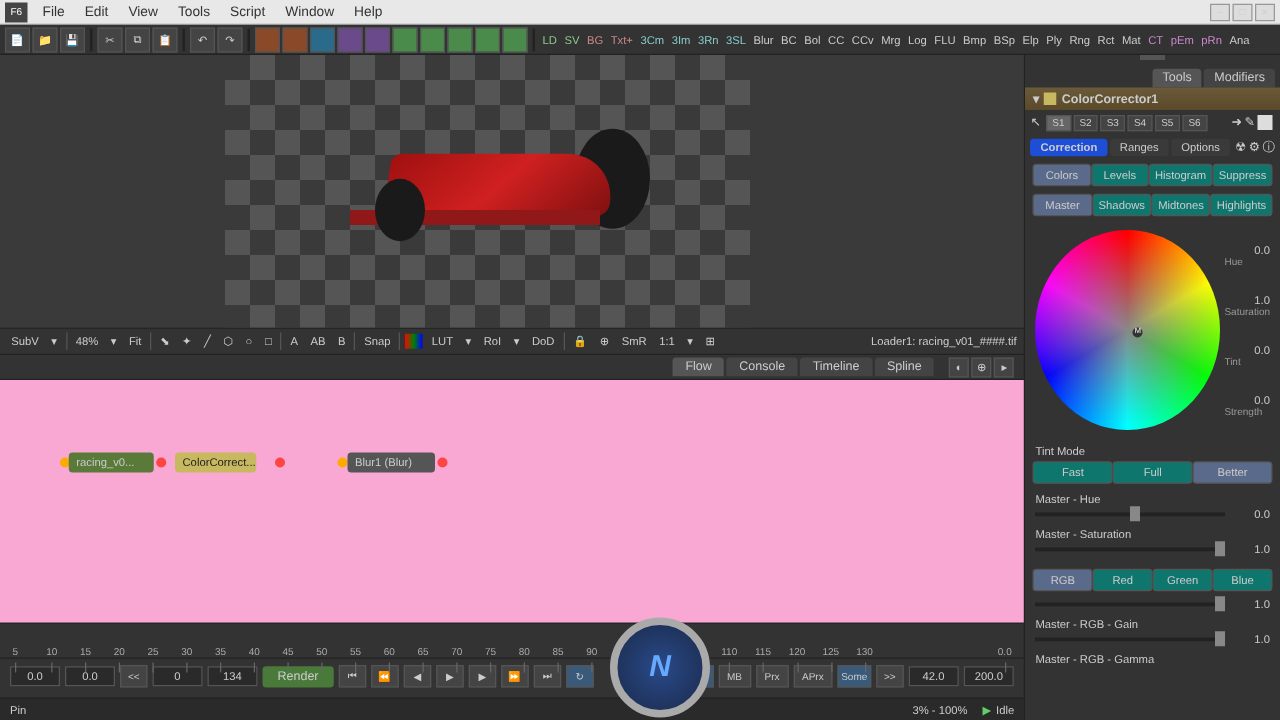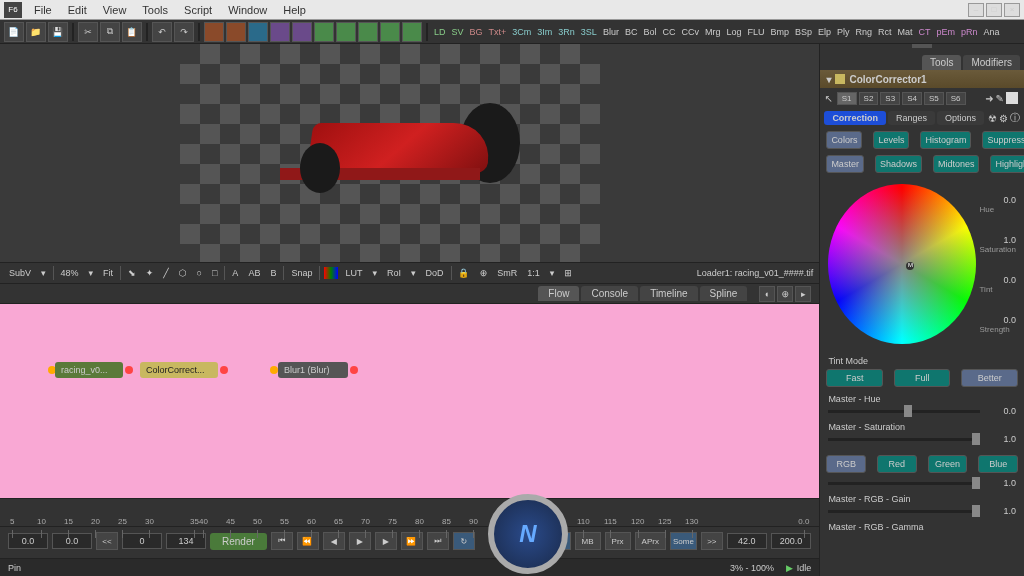--- a/index.html
+++ b/index.html
@@ -25,42 +25,42 @@
 .viewer-toolbar { background: #333; height: 22px; display: flex; align-items: center; padding: 0 6px; gap: 4px; border-top: 1px solid #222; border-bottom: 1px solid #222; }
 .vtb-item { font-size: 9px; padding: 0 3px; }
 .vtb-sep { width: 1px; height: 14px; background: #555; }
 .vtb-right { margin-left: auto; font-size: 9px; }
 .flow-tabs { background: #333; height: 20px; display: flex; align-items: center; justify-content: flex-end; padding: 0 8px; gap: 2px; border-bottom: 1px solid #222; }
 .flow-tab { padding: 2px 10px; font-size: 10px; background: #444; border-radius: 3px 3px 0 0; }
 .flow-tab.active { background: #555; }
 .flow-area { flex: 1; background: #f9a8d4; position: relative; }
 .node { position: absolute; display: flex; align-items: center; height: 16px; border-radius: 3px; padding: 0 6px; font-size: 9px; }
 .node-loader { left: 55px; top: 58px; background: #5a7a3a; width: 68px; }
-.node-cc { left: 140px; top: 58px; background: #c8b860; color: #222; width: 78px; }
+.node-cc { left: 140px; top: 58px; background: #c8b860; color: #222; width: 65px; }
 .node-blur { left: 278px; top: 58px; background: #555; width: 70px; }
 .node-dot { width: 8px; height: 8px; border-radius: 50%; position: absolute; }
 .timeline-area { height: 60px; background: #333; border-top: 1px solid #222; }
 .timeline-ruler { height: 28px; display: flex; align-items: flex-end; padding: 0 8px; position: relative; border-bottom: 1px solid #222; }
 .tick { position: absolute; bottom: 0; font-size: 8px; color: #aaa; }
 .tick::after { content: ''; position: absolute; bottom: -12px; left: 50%; width: 1px; height: 8px; background: #666; }
 .timeline-controls { height: 28px; display: flex; align-items: center; padding: 0 8px; gap: 4px; }
 .tc-field { background: #2a2a2a; border: 1px solid #555; padding: 2px 8px; font-size: 9px; color: #ccc; min-width: 40px; text-align: center; }
 .tc-btn { width: 22px; height: 18px; background: #444; border: 1px solid #555; display: flex; align-items: center; justify-content: center; font-size: 8px; }
 .tc-render { background: #4a7a3a; padding: 3px 12px; border-radius: 3px; font-size: 10px; }
 .statusbar { height: 18px; background: #2a2a2a; display: flex; align-items: center; padding: 0 8px; font-size: 9px; border-top: 1px solid #222; }
 .right-panel { width: 232px; background: #333; border-left: 1px solid #222; display: flex; flex-direction: column; overflow: hidden; }
 .rp-tabs { height: 20px; display: flex; justify-content: flex-end; padding: 0 4px; gap: 2px; align-items: flex-end; }
 .rp-tab { padding: 2px 8px; font-size: 10px; background: #444; border-radius: 3px 3px 0 0; }
 .rp-header { background: linear-gradient(#6a5a3a, #5a4a2a); height: 18px; display: flex; align-items: center; padding: 0 6px; font-size: 10px; font-weight: bold; }
 .rp-states { height: 20px; display: flex; align-items: center; padding: 0 6px; gap: 2px; }
 .state-btn { padding: 1px 4px; background: #444; font-size: 8px; border: 1px solid #555; }
 .rp-subtabs { height: 20px; display: flex; padding: 0 4px; gap: 2px; align-items: center; }
 .subtab { padding: 2px 8px; font-size: 9px; background: #3a3a3a; border-radius: 3px; }
 .subtab.active { background: #1d4ed8; font-weight: bold; }
-.btn-row { display: flex; gap: 11px; padding: 3px 6px; }
+.btn-row { display: flex; gap: 0; padding: 3px 6px; }
 .panel-btn { flex: 1; padding: 3px 4px; background: #0f766e; border: 1px solid #555; border-radius: 3px; font-size: 9px; text-align: center; }
 .panel-btn.active { background: #5a6a8a; }
 .color-wheel-container { padding: 8px; display: flex; }
 .color-wheel { width: 160px; height: 160px; border-radius: 50%; background: conic-gradient(red, yellow, lime, cyan, blue, magenta, red); position: relative; }
 .color-wheel::after { content: ''; position: absolute; inset: 0; border-radius: 50%; background: radial-gradient(circle, #888 0%, transparent 70%); }
 .wheel-labels { flex: 1; display: flex; flex-direction: column; justify-content: space-around; padding-left: 4px; }
 .wheel-val { text-align: right; font-size: 9px; }
 .wheel-val-label { font-size: 8px; color: #999; }
 .param-label { font-size: 9px; padding: 4px 8px 0; color: #ccc; }
 .slider-row { display: flex; align-items: center; padding: 2px 8px; gap: 6px; }
@@ -212,21 +212,21 @@
     </div>
 
     <div class="timeline-area">
       <div class="timeline-ruler" id="ruler">
           <span class="tick" style="left: 10px;">5</span>
           <span class="tick" style="left: 37px;">10</span>
           <span class="tick" style="left: 64px;">15</span>
           <span class="tick" style="left: 91px;">20</span>
           <span class="tick" style="left: 118px;">25</span>
           <span class="tick" style="left: 145px;">30</span>
-          <span class="tick" style="left: 172px; margin-left: 18px;">35</span>
+          <span class="tick" style="left: 172px;">35</span>
           <span class="tick" style="left: 199px;">40</span>
           <span class="tick" style="left: 226px;">45</span>
           <span class="tick" style="left: 253px;">50</span>
           <span class="tick" style="left: 280px;">55</span>
           <span class="tick" style="left: 307px;">60</span>
           <span class="tick" style="left: 334px;">65</span>
           <span class="tick" style="left: 361px;">70</span>
           <span class="tick" style="left: 388px;">75</span>
           <span class="tick" style="left: 415px;">80</span>
           <span class="tick" style="left: 442px;">85</span>

